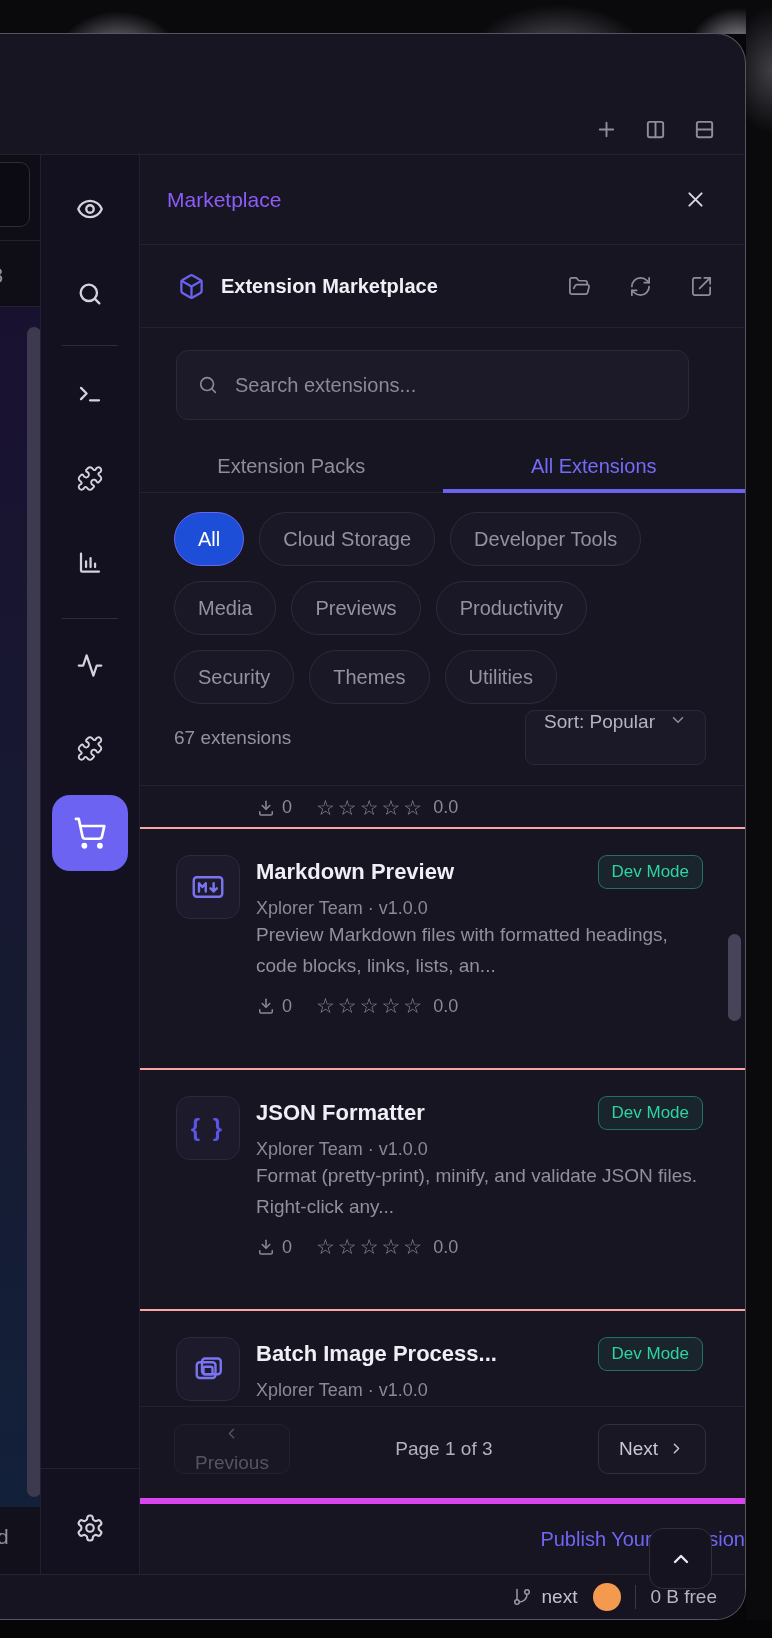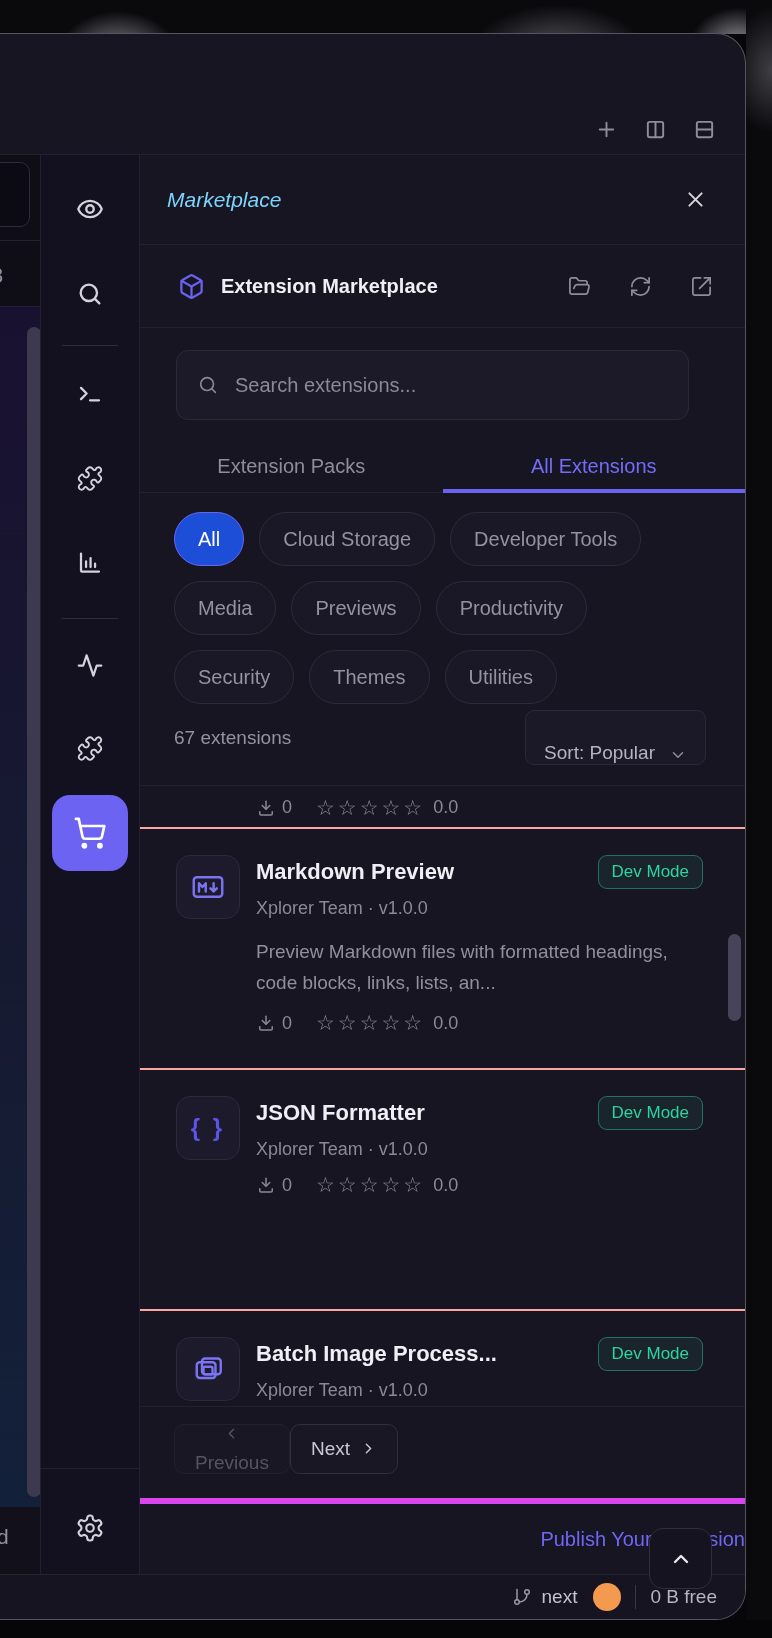--- a/index.html
+++ b/index.html
@@ -47,21 +47,21 @@
   .ib-div{position:absolute;left:21px;width:56px;border-top:1px solid #2e2c3b;}
   .ib-div-full{position:absolute;left:0;right:0;border-top:1px solid #232130;}
   .cart-btn{position:absolute;left:50%;transform:translateX(-50%);top:640px;width:76px;height:76px;
     border-radius:18px;background:#6c63f2;display:flex;align-items:center;justify-content:center;color:#ffffff;}
   .cart-btn svg{width:34px;height:34px;stroke-width:1.9;}
 
   
   .panel{flex:1 1 auto;display:flex;flex-direction:column;min-width:0;}
   .p-header{height:90px;flex:0 0 auto;box-sizing:border-box;border-bottom:1px solid #232130;
     display:flex;align-items:center;padding:0 39px 0 27px;}
-  .p-title{font-size:21px;color:#7dd3fc;font-style:italic;}
+  .p-title{font-size:21px;color:#8b5cf6;}
   .close-btn{margin-left:auto;color:#d9d8e1;}
   .close-btn svg{width:21px;height:21px;stroke-width:2.2;}
 
   .p-toolbar{height:83px;flex:0 0 auto;box-sizing:border-box;border-bottom:1px solid #232130;
     display:flex;align-items:center;padding:0 32px 0 38px;color:#8f8d9b;}
   .pkg{color:#6b62f0;}
   .pkg svg{width:27px;height:27px;}
   .mp-title{margin-left:16px;font-size:20px;font-weight:bold;color:#f0eff5;}
   .tool-icons{margin-left:auto;display:flex;gap:38px;}
   .tool-icons svg{width:23px;height:23px;stroke-width:1.8;}
@@ -81,21 +81,21 @@
   .tab.active::after{content:'';position:absolute;left:0;right:0;bottom:-1px;height:4px;background:#6b62f0;}
 
   .p-chips{height:217px;flex:0 0 auto;box-sizing:border-box;padding:19px 30px 0 34px;
     display:flex;flex-wrap:wrap;gap:15px;align-content:flex-start;}
   .chip{box-sizing:border-box;height:54px;padding:0 23px;display:inline-flex;align-items:center;border-radius:28px;
     border:1px solid #2d2b3a;background:#1a1826;color:#94929f;font-size:20px;font-family:"Liberation Sans",sans-serif;cursor:pointer;}
   .chip.active{background:#1d4ed8;border-color:#6c63f2;color:#ffffff;}
 
   .p-sort{height:75px;flex:0 0 auto;box-sizing:border-box;display:flex;align-items:flex-start;padding:0 39px 0 34px;}
   .count{font-size:19px;color:#94929f;line-height:55px;}
-  .sort-btn{margin-left:auto;height:55px;box-sizing:border-box;display:flex;align-items:flex-end;gap:14px;
+  .sort-btn{margin-left:auto;height:55px;box-sizing:border-box;display:flex;align-items:flex-start;gap:14px;
     padding:0 18px;border-radius:9px;border:1px solid #2b2938;background:#1b1927;color:#b5b3bf;font-size:19px;
     font-family:"Liberation Sans",sans-serif;cursor:pointer;}
   .sort-btn svg{width:18px;height:18px;color:#8f8d9b;}
 
   .p-list{flex:1 1 auto;min-height:0;border-top:1px solid #232130;overflow:hidden;position:relative;}
   .clip-stats{height:41px;box-sizing:border-box;display:flex;align-items:center;padding:2px 42px 0 116px;}
   .stats{display:flex;align-items:center;color:#8b8997;font-size:18px;}
   .stats svg{width:20px;height:20px;stroke-width:1.8;}
   .stats .dl-num{margin-left:6px;}
   .stats .stars{margin-left:24px;font-size:21px;letter-spacing:3px;color:#8b8997;}
@@ -105,21 +105,21 @@
     display:grid;grid-template-columns:64px 1fr;column-gap:16px;align-content:start;}
   .ext-icon{width:64px;height:64px;box-sizing:border-box;border-radius:14px;background:#1d1b2b;border:1px solid #2c2a3a;
     display:flex;align-items:center;justify-content:center;color:#7b74f2;}
   .ext-icon svg{width:36px;height:36px;stroke-width:1.6;}
   .ext-icon .braces{font-size:24px;color:#5b54e6;letter-spacing:3px;font-weight:bold;}
   .ext-title-row{display:flex;align-items:center;}
   .ext-title{font-size:22px;font-weight:bold;color:#f0eff5;white-space:nowrap;overflow:hidden;}
   .ext-badge{margin-left:auto;flex:0 0 auto;font-size:17px;color:#2fd3a2;border:1px solid rgba(47,211,162,.45);
     background:rgba(47,211,162,.08);border-radius:9px;padding:6px 13px;}
   .ext-byline{margin-top:9px;font-size:18px;color:#8b8997;}
-  .ext-desc{margin-top:17px;font-size:19px;line-height:31px;color:#918f9d;}
+  .ext-desc{margin-top:0;font-size:19px;line-height:31px;color:#918f9d;}
   .ext-stats{margin-top:13px;}
   .scroll-thumb{position:absolute;right:4px;top:148px;width:13px;height:87px;border-radius:7px;background:#47445a;}
 
   .p-pagination{height:84px;flex:0 0 auto;box-sizing:border-box;border-top:1px solid #232130;
     display:flex;align-items:center;padding:0 39px 0 34px;}
   .pg-btn{height:50px;box-sizing:border-box;display:flex;align-items:center;gap:10px;padding:0 20px;
     border-radius:10px;font-size:19px;font-family:"Liberation Sans",sans-serif;cursor:pointer;background:#191724;}
   .pg-btn svg{width:17px;height:17px;}
   .pg-prev{border:1px solid #232130;color:#56545f;flex-direction:column;}
   .pg-next{border:1px solid #312f3e;color:#c9c7d2;}
@@ -404,20 +404,21 @@
 
       <span class="braces">{ }</span>
 
     </div>
     <div class="ext-body">
       <div class="ext-title-row">
         <span class="ext-title">JSON Formatter</span>
         <span class="ext-badge">Dev Mode</span>
       </div>
       <div class="ext-byline">Xplorer Team · v1.0.0</div>
+      <div class="ext-desc">Format (pretty-print), minify, and validate JSON files. Right-click any...</div>
       <div class="stats ext-stats">
         <span>
                   <svg class="ic" viewBox="0 0 24 24">
                     <path d="M12 4v9"></path>
                     <path d="m7.5 9 4.5 4.5L16.5 9"></path>
                     <path d="M4.5 16.5V19a1.5 1.5 0 0 0 1.5 1.5h12a1.5 1.5 0 0 0 1.5-1.5v-2.5"></path>
                   </svg>
                 </span>
         <span class="dl-num">0</span>
         <span class="stars">☆☆☆☆☆</span>
@@ -451,20 +452,21 @@
 
       <div class="p-pagination">
         <button class="pg-btn pg-prev">
           <span>
               <svg class="ic" viewBox="0 0 24 24">
                 <path d="m15 18-6-6 6-6"></path>
               </svg>
             </span>
           <span>Previous</span>
         </button>
+        <span class="pg-label">Page 1 of 3</span>
         <button class="pg-btn pg-next">
           <span>Next</span>
           <span>
               <svg class="ic" viewBox="0 0 24 24">
                 <path d="m9 6 6 6-6 6"></path>
               </svg>
             </span>
         </button>
       </div>
 

